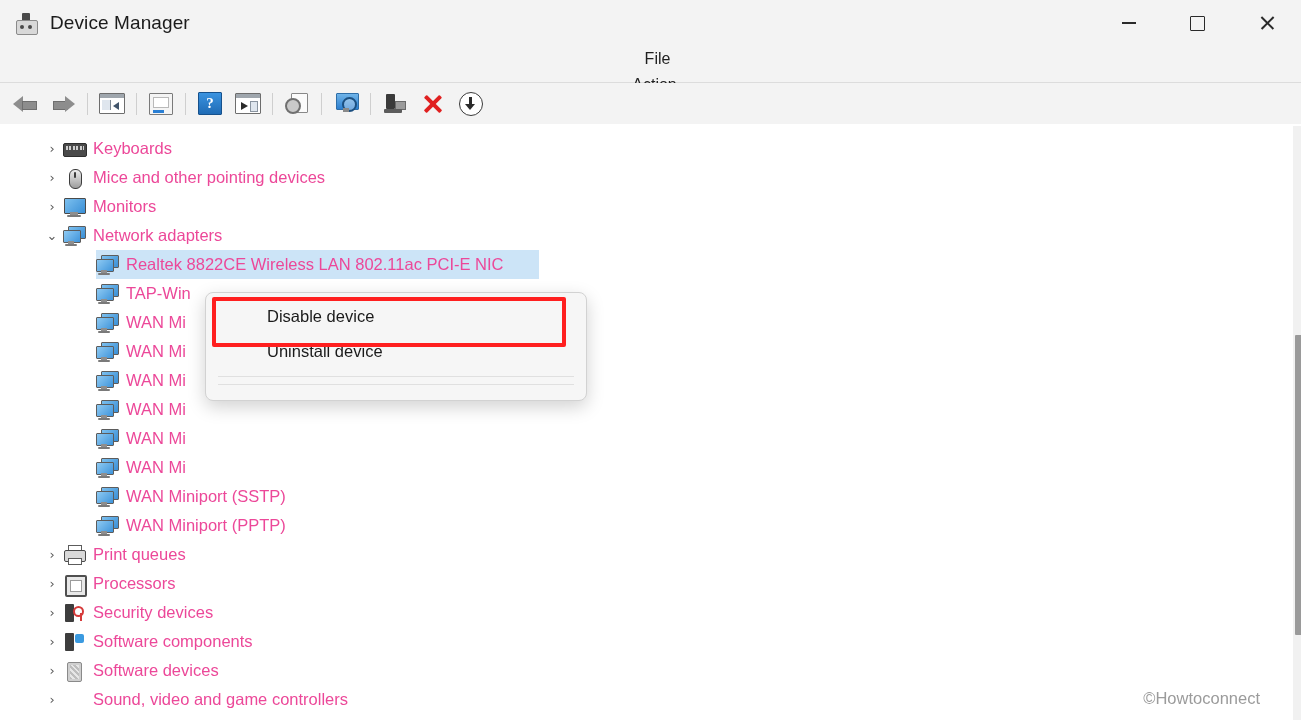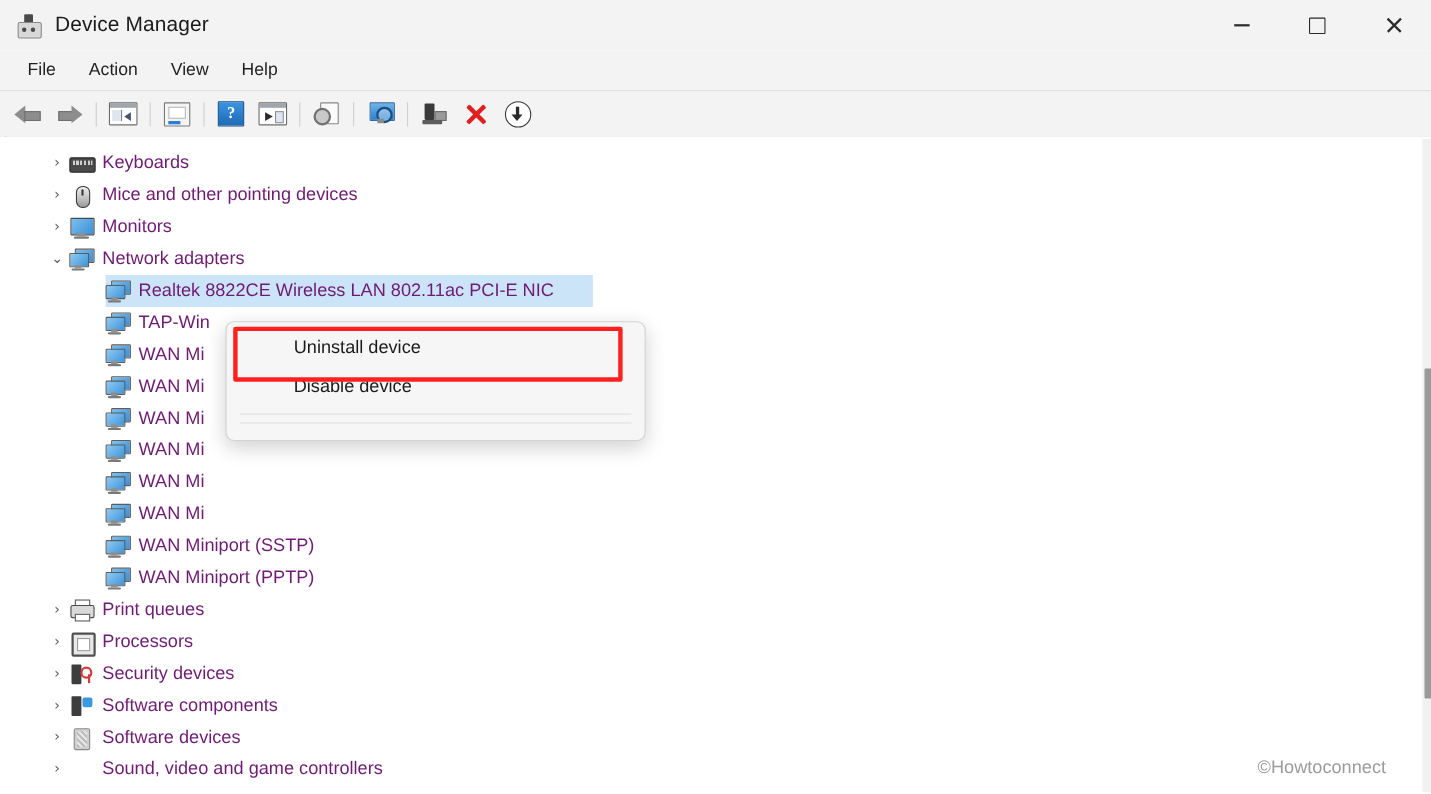--- a/index.html
+++ b/index.html
@@ -108,20 +108,21 @@
   
   .menubar {
     position: absolute;
     left: 0; top: 46px;
     width: 1301px;
     height: 36px;
     background: #f3f3f3;
     display: flex;
     align-items: center;
     border-bottom: 1px solid #dcdcdc;
+    flex-direction: column;
   }
   .menubar .mitem {
     font-size: 16px;
     color: #1f1f1f;
     padding: 4px 11px;
     margin-left: 8px;
   }
   .menubar .mitem:first-child { margin-left: 14px; }
 
   
@@ -313,21 +314,21 @@
   .chev {
     width: 22px;
     text-align: center;
     font-size: 13px;
     color: #5a5a5a;
     flex: 0 0 auto;
     font-family: "DejaVu Sans", sans-serif;
   }
   .node-label {
     font-size: 16.5px;
-    color: #701a75;
+    color: #ec4899;
     white-space: nowrap;
     margin-left: 8px;
   }
   .node.level1 { padding-left: 41px; }
   .node.level2 { padding-left: 96px; }
 
   .node.selected .sel-bg {
     position:absolute;
     left:96px;
     top:0;
@@ -792,24 +793,24 @@
         <span class="chev">›</span>
         <span class="node-icon ico-sound"></span>
         <span class="node-label">Sound, video and game controllers</span>
       </div>
 
     </div>
   </div>
 
   <div class="ctxmenu">
     <div class="ctx-item">
+      <span>Disable device</span>
+    </div>
+    <div class="ctx-item">
       <span>Uninstall device</span>
-    </div>
-    <div class="ctx-item">
-      <span>Disable device</span>
     </div>
     <div class="ctx-sep"></div>
     <div class="ctx-sep"></div>
   </div>
 
   <div class="redbox"></div>
 
   <div class="scrollbar">
     <div class="scroll-thumb"></div>
   </div>

